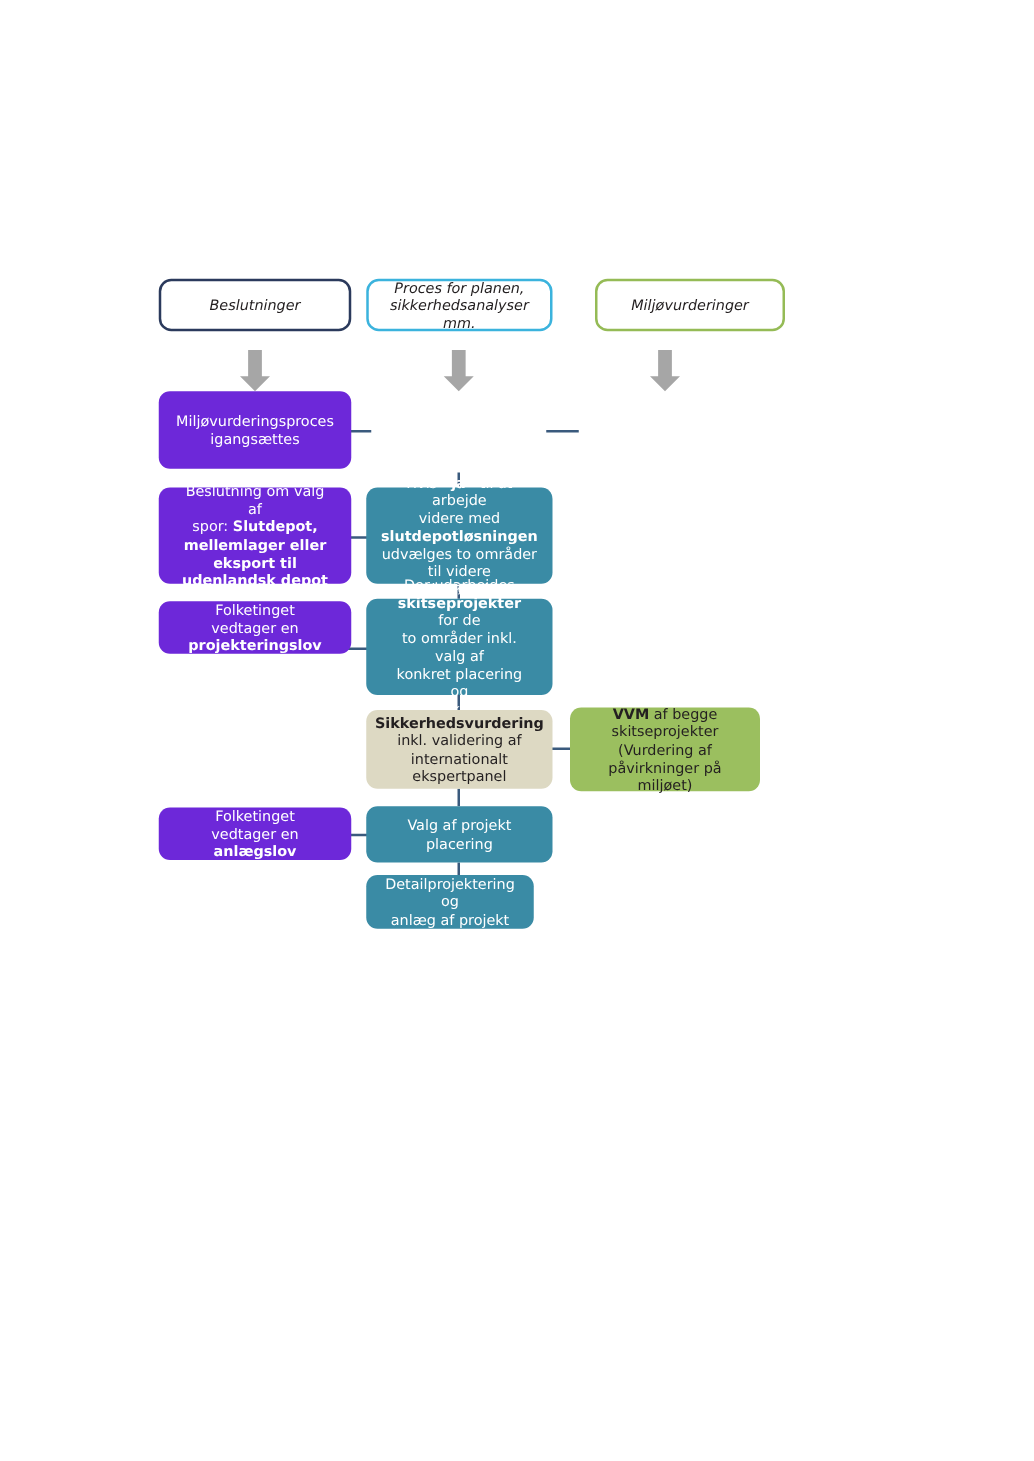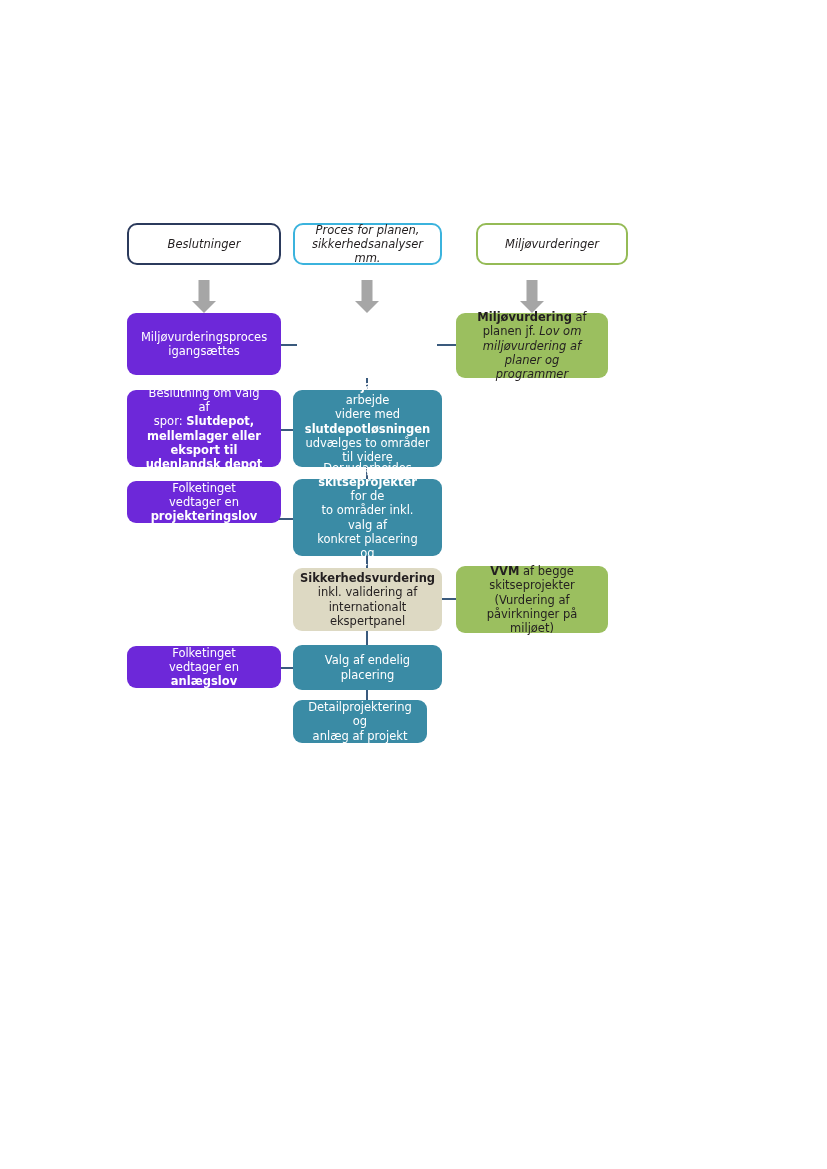--- a/index.html
+++ b/index.html
@@ -147,26 +147,20 @@
     <div class="stem" style="height:22px;"></div>
     <div class="head" style="border-top-width:12px;"></div>
   </div>
 
   <div class="node fill-darkteal" style="left:127px; top:313px; width:154px; height:62px;">
     <span class="txt">Miljøvurderingsproces
 igangsættes</span>
   </div>
 
 
-  <div class="node fill-green" style="left:456px; top:313px; width:152px; height:65px;">
-    <span class="txt"><b>Miljøvurdering</b><span> af
-planen jf. </span><i>Lov om
-miljøvurdering af
-planer og programmer</i></span>
-  </div>
 
   <div class="node fill-darkteal" style="left:127px; top:390px; width:154px; height:77px;">
     <span class="txt"><span>Beslutning om valg af
 spor: </span><b>Slutdepot,
 mellemlager eller
 eksport til
 udenlandsk depot</b></span>
   </div>
 
   <div class="node fill-teal" style="left:293px; top:390px; width:149px; height:77px;">
@@ -204,21 +198,21 @@
 påvirkninger på
 miljøet)</span></span>
   </div>
 
   <div class="node fill-darkteal" style="left:127px; top:646px; width:154px; height:42px;">
     <span class="txt"><span>Folketinget vedtager en
 </span><b>anlægslov</b></span>
   </div>
 
   <div class="node fill-teal" style="left:293px; top:645px; width:149px; height:45px;">
-    <span class="txt">Valg af endelig
+    <span class="txt">Valg af projekt
 placering</span>
   </div>
 
   <div class="node fill-teal" style="left:293px; top:700px; width:134px; height:43px;">
     <span class="txt">Detailprojektering og
 anlæg af projekt</span>
   </div>
 
 </div>
 

